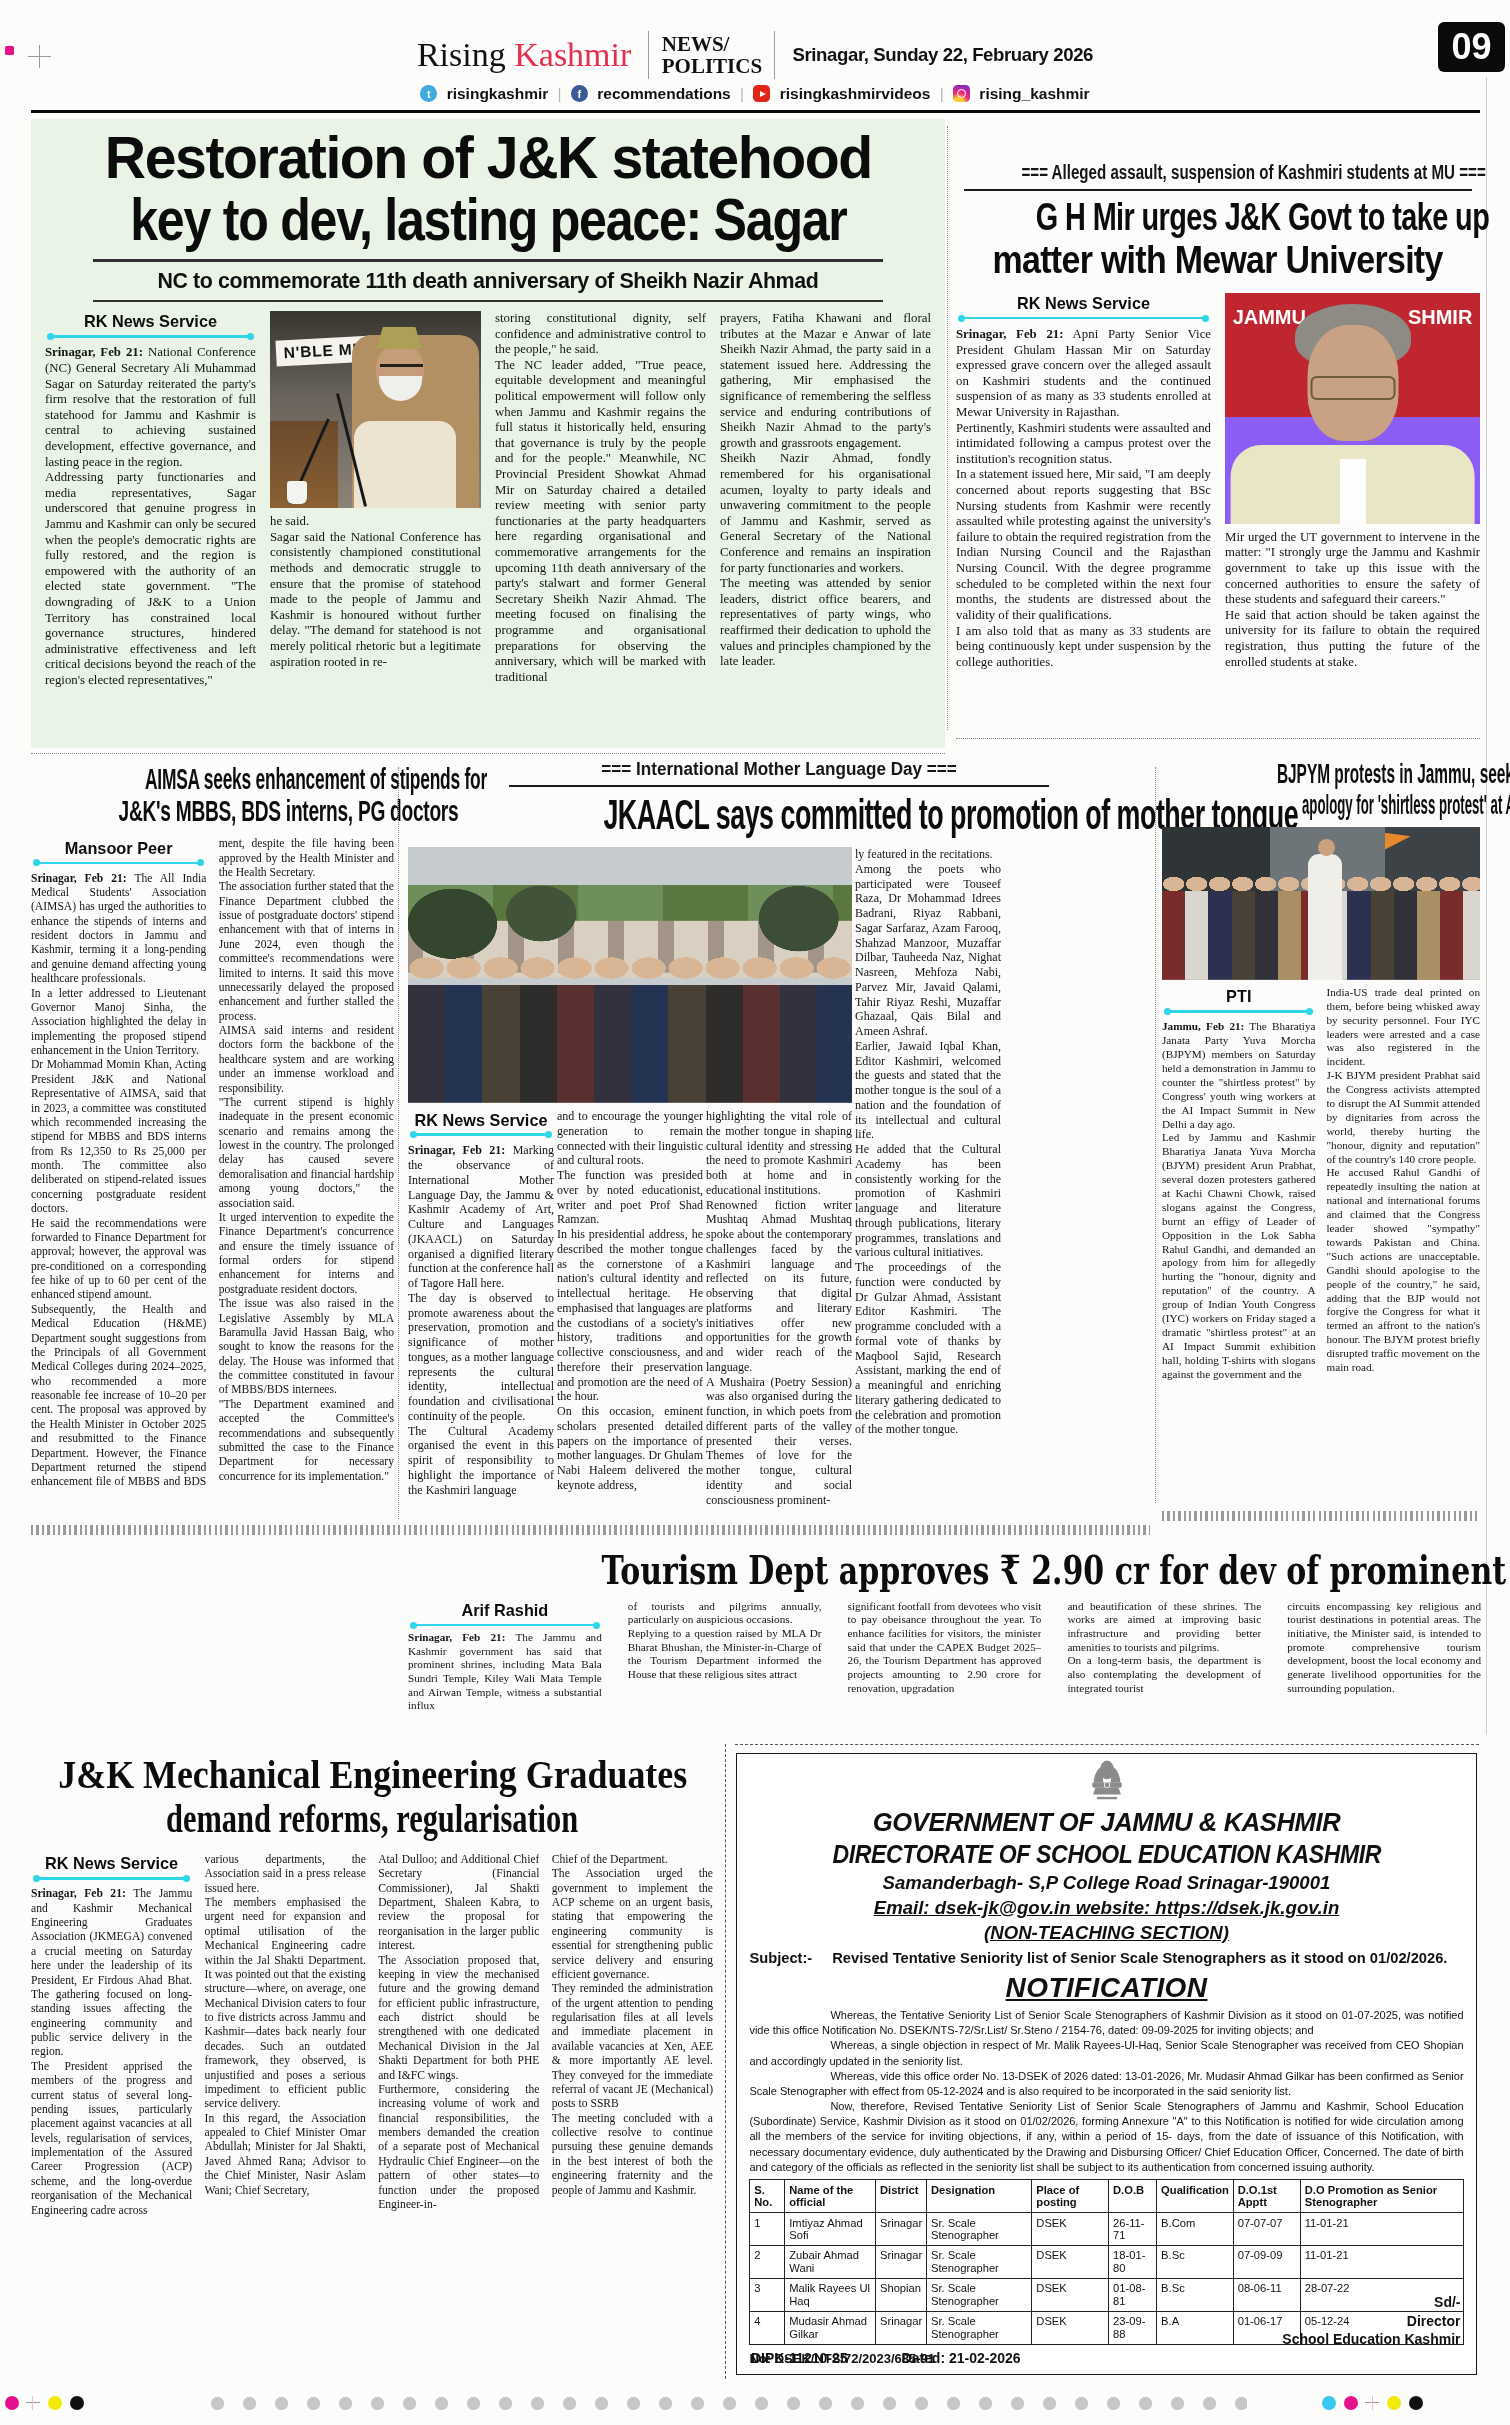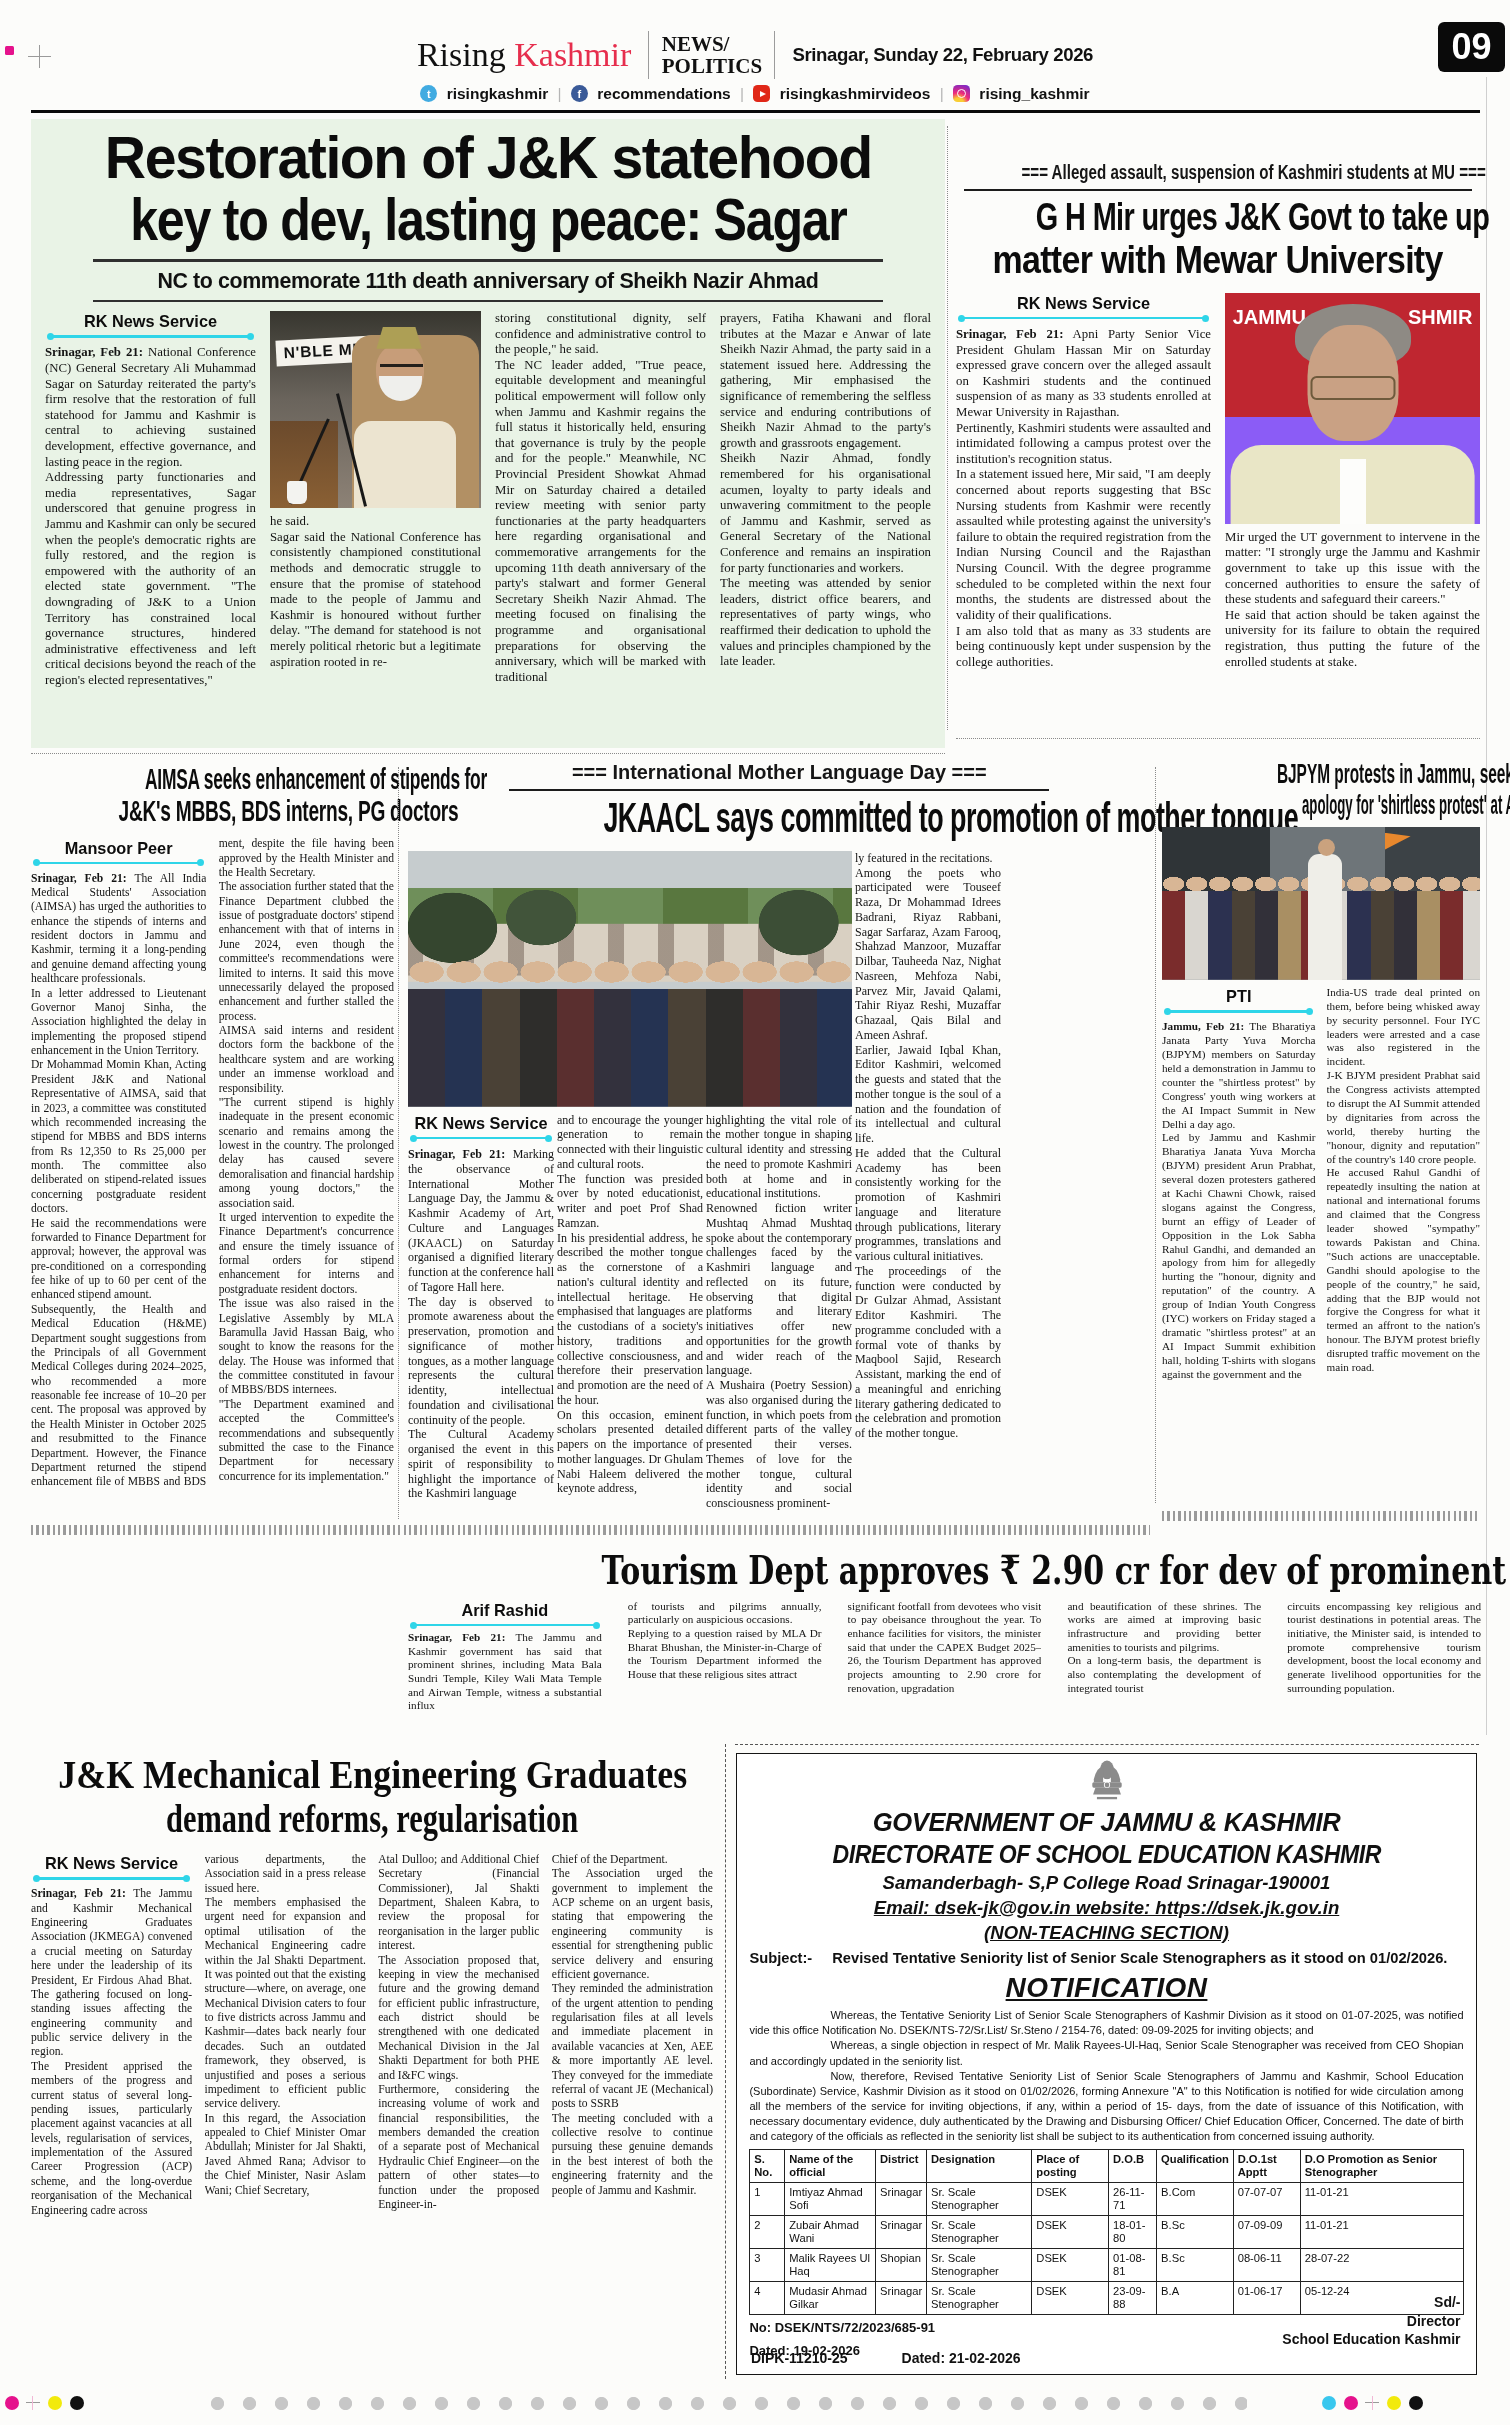--- a/index.html
+++ b/index.html
@@ -295,21 +295,21 @@
 It urged intervention to expedite the Finance Department's concurrence and ensure the timely issuance of formal orders for stipend enhancement for interns and postgraduate resident doctors.
 The issue was also raised in the Legislative Assembly by MLA Baramulla Javid Hassan Baig, who sought to know the reasons for the delay. The House was informed that the committee constituted in favour of MBBS/BDS internees.
 "The Department examined and accepted the Committee's recommendations and subsequently submitted the case to the Finance Department for necessary concurrence for its implementation."</p>
       </div>
   </div>
 </section>
 
 <div class="abs vdots" style="left:398px;top:767px;height:752px"></div>
 
 <section class="abs" id="art4">
-  <div class="kick" style="font-size:21px"><span class="sx" style="--sx:.95">=== International Mother Language Day ===</span></div>
+  <div class="kick" style="font-size:18px"><span class="sx" style="--sx:.95">=== International Mother Language Day ===</span></div>
   <div class="krule"></div>
   <div class="hl"><span class="sx" style="--sx:.64">JKAACL says committed to promotion of mother tongue</span></div>
   <div class="jkgrid">
     <div class="ph" id="ph3"></div>
     <div class="jk4">
         <p class="bt">ly featured in the recitations.
 Among the poets who participated were Touseef Raza, Dr Mohammad Idrees Badrani, Riyaz Rabbani, Sagar Sarfaraz, Azam Farooq, Shahzad Manzoor, Muzaffar Dilbar, Tauheeda Naz, Nighat Nasreen, Mehfoza Nabi, Parvez Mir, Javaid Qalami, Tahir Riyaz Reshi, Muzaffar Ghazaal, Qais Bilal and Ameen Ashraf.
 Earlier, Jawaid Iqbal Khan, Editor Kashmiri, welcomed the guests and stated that the mother tongue is the soul of a nation and the foundation of its intellectual and cultural life.
 He added that the Cultural Academy has been consistently working for the promotion of Kashmiri language and literature through publications, literary programmes, translations and various cultural initiatives.
 The proceedings of the function were conducted by Dr Gulzar Ahmad, Assistant Editor Kashmiri. The programme concluded with a formal vote of thanks by Maqbool Sajid, Research Assistant, marking the end of a meaningful and enriching literary gathering dedicated to the celebration and promotion of the mother tongue.</p>
@@ -437,20 +437,21 @@
   <div class="center naddr">Samanderbagh- S,P College Road Srinagar-190001</div>
   <div class="center ncontact">Email: dsek-jk@gov.in   website: https://dsek.jk.gov.in</div>
   <div class="center nsection">(NON-TEACHING SECTION)</div>
   <div class="nsubject">
       <span>Subject:-</span>
       <span>Revised Tentative Seniority list of Senior Scale Stenographers as it stood on 01/02/2026.</span>
     </div>
   <div class="center ntitle">NOTIFICATION</div>
   <p class="npara">Whereas, the Tentative Seniority List of Senior Scale Stenographers of Kashmir Division as it stood on 01-07-2025, was notified vide this office Notification No. DSEK/NTS-72/Sr.List/ Sr.Steno / 2154-76, dated: 09-09-2025 for inviting objects; and</p>
   <p class="npara">Whereas, a single objection in respect of Mr. Malik Rayees-Ul-Haq, Senior Scale Stenographer was received from CEO Shopian and accordingly updated in the seniority list.</p>
+  <p class="npara">Whereas, vide this office order No. 13-DSEK of 2026 dated: 13-01-2026, Mr. Mudasir Ahmad Gilkar has been confirmed as Senior Scale Stenographer with effect from 05-12-2024 and is also required to be incorporated in the said seniority list.</p>
   <p class="npara">Now, therefore, Revised Tentative Seniority List of Senior Scale Stenographers of Jammu and Kashmir, School Education (Subordinate) Service, Kashmir Division as it stood on 01/02/2026, forming Annexure "A" to this Notification is notified for wide circulation among all the members of the service for inviting objections, if any, within a period of 15- days, from the date of issuance of this Notification, with necessary documentary evidence, duly authenticated by the Drawing and Disbursing Officer/ Chief Education Officer, Concerned. The date of birth and category of the officials as reflected in the seniority list shall be subject to its authentication from concerned issuing authority.</p>
   <table id="ntable">
     <thead>
         <tr>
           <th>S. No.</th>
           <th>Name of the official</th>
           <th>District</th>
           <th>Designation</th>
           <th>Place of posting</th>
           <th>D.O.B</th>

